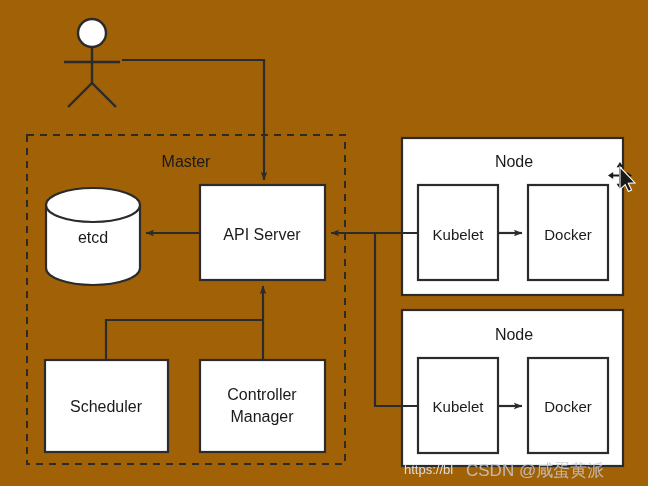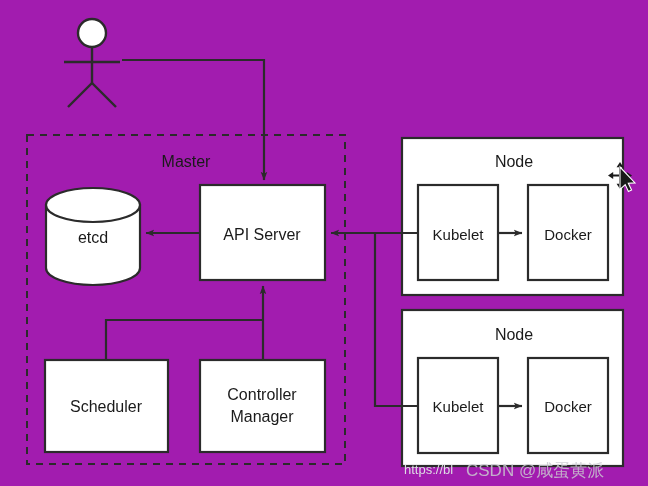--- a/index.html
+++ b/index.html
@@ -7,21 +7,21 @@
     padding: 0;
     background: #ffffff;
   }
   body {
     font-family: "Liberation Sans", sans-serif;
   }
   #canvas {
     position: relative;
     width: 648px;
     height: 486px;
-    background: #a21caf;
+    background: #a16207;
     overflow: hidden;
   }
   #diagram-svg {
     position: absolute;
     left: 0;
     top: 0;
     width: 648px;
     height: 486px;
   }
   .node-label,

